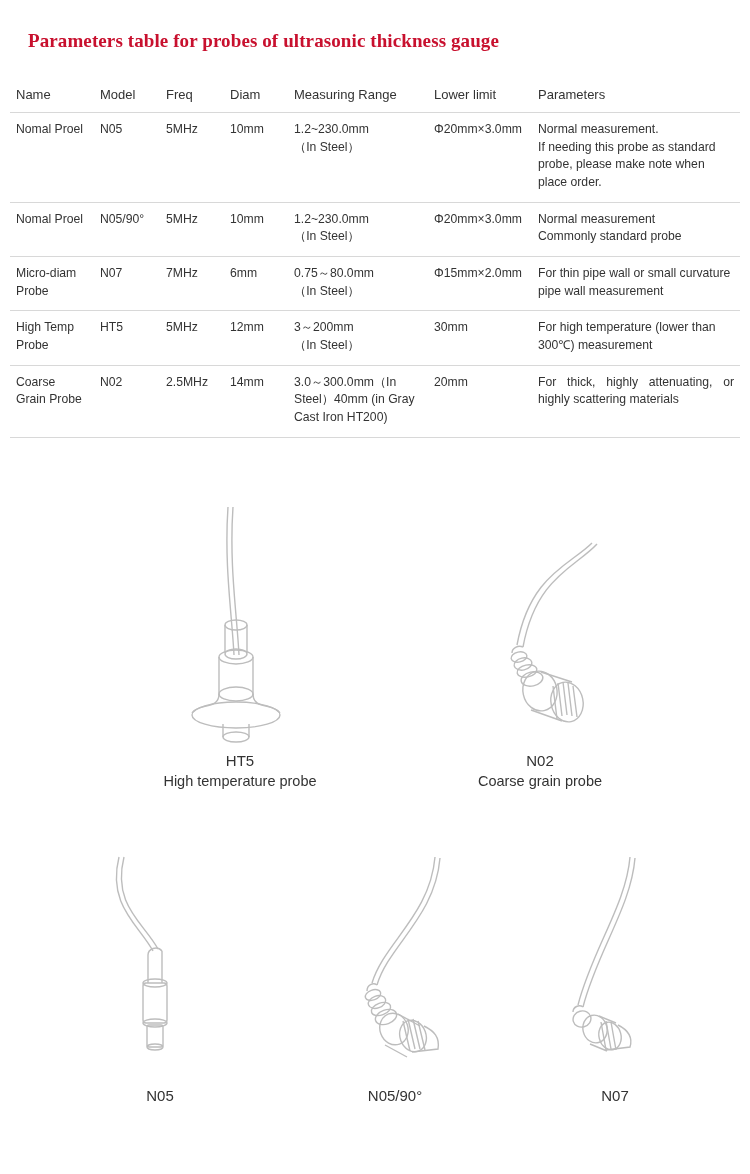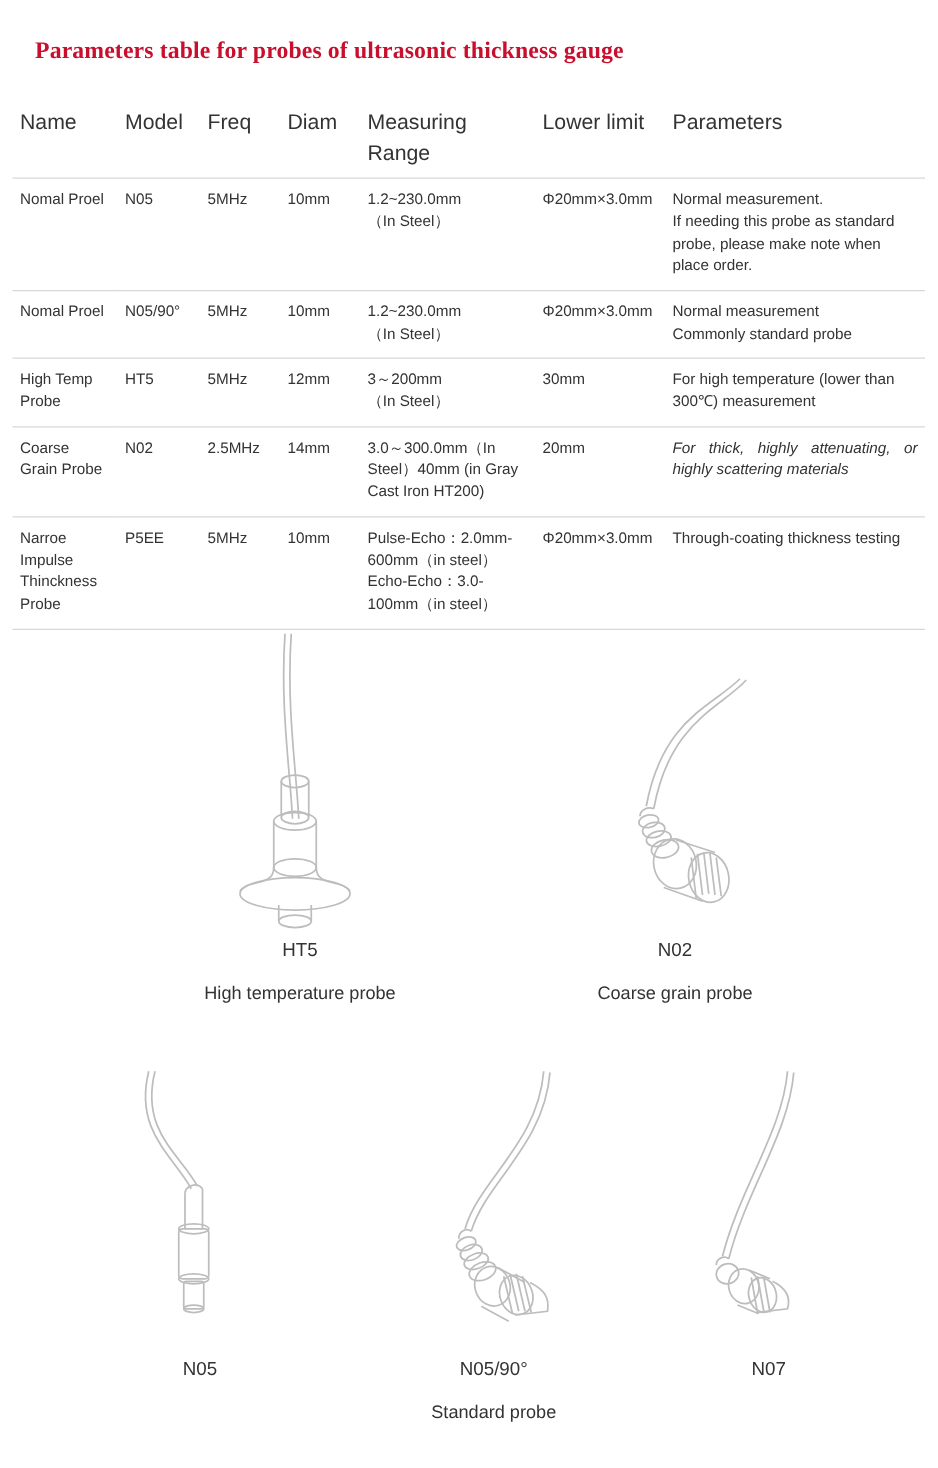--- a/index.html
+++ b/index.html
@@ -37,53 +37,53 @@
   table.params th,
   table.params td {
     text-align: left;
     vertical-align: top;
     padding: 8px 6px 10px 6px;
     border-bottom: 1px solid #d8d8d8;
     line-height: 1.45;
     font-weight: normal;
   }
   table.params th {
-    font-size: 17px;
+    font-size: 13px;
     padding-bottom: 7px;
     color: #333;
   }
   table.params tr.last td {
     border-bottom: 1px solid #d8d8d8;
   }
   
   .c-name  { width: 72px; }
   .c-model { width: 54px; }
   .c-freq  { width: 52px; }
   .c-diam  { width: 52px; }
   .c-range { width: 128px; }
   .c-lower { width: 92px; }
   .c-desc  { width: auto; padding-left: 10px; }
-  .desc-text { display: block; text-align: justify; font-style: italic; }
+  .desc-text { display: block; text-align: justify; }
 
   
   table.params td, table.params th { border-right: 0; }
 
   .probe-fig {
     position: absolute;
     text-align: center;
   }
   .probe-caption-model {
     font-size: 15px;
     color: #333;
     margin-top: 2px;
   }
   .probe-caption-desc {
     font-size: 14.5px;
     color: #333;
-    margin-top: 18px;
+    margin-top: 4px;
   }
   svg { display: block; margin: 0 auto; }
 </style>
 </head>
 <body>
 
 <div class="page-title">Parameters table for probes of ultrasonic thickness gauge</div>
 
 <table class="params">
   <thead>
@@ -112,20 +112,30 @@
     <tr>
       <td class="c-name">Nomal Proel</td>
       <td class="c-model">N05/90°</td>
       <td class="c-freq">5MHz</td>
       <td class="c-diam">10mm</td>
       <td class="c-range" style="white-space: pre-line;">1.2~230.0mm
 （In Steel）</td>
       <td class="c-lower">Φ20mm×3.0mm</td>
       <td class="c-desc" style="white-space: pre-line;">Normal measurement
 Commonly standard probe</td>
+    </tr>
+    <tr>
+      <td class="c-name">Micro-diam Probe</td>
+      <td class="c-model">N07</td>
+      <td class="c-freq">7MHz</td>
+      <td class="c-diam">6mm</td>
+      <td class="c-range" style="white-space: pre-line;">0.75～80.0mm
+（In Steel）</td>
+      <td class="c-lower">Φ15mm×2.0mm</td>
+      <td class="c-desc">For thin pipe wall or small curvature pipe wall measurement</td>
     </tr>
     <tr>
       <td class="c-name">High Temp Probe</td>
       <td class="c-model">HT5</td>
       <td class="c-freq">5MHz</td>
       <td class="c-diam">12mm</td>
       <td class="c-range" style="white-space: pre-line; margin-top: 38px;">3～200mm
 （In Steel）</td>
       <td class="c-lower">30mm</td>
       <td class="c-desc">For high temperature (lower than 300℃) measurement</td>
@@ -133,30 +143,20 @@
     <tr>
       <td class="c-name">Coarse Grain Probe</td>
       <td class="c-model">N02</td>
       <td class="c-freq">2.5MHz</td>
       <td class="c-diam">14mm</td>
       <td class="c-range">3.0～300.0mm（In Steel）40mm (in Gray Cast Iron HT200)</td>
       <td class="c-lower">20mm</td>
       <td class="c-desc">
           <span class="desc-text">For thick, highly attenuating, or highly scattering materials</span>
         </td>
-    </tr>
-    <tr class="last">
-      <td class="c-name">Narroe Impulse Thinckness Probe</td>
-      <td class="c-model">P5EE</td>
-      <td class="c-freq">5MHz</td>
-      <td class="c-diam">10mm</td>
-      <td class="c-range" style="white-space: pre-line;">Pulse-Echo：2.0mm-600mm（in steel）
-Echo-Echo：3.0-100mm（in steel）</td>
-      <td class="c-lower">Φ20mm×3.0mm</td>
-      <td class="c-desc">Through-coating thickness testing</td>
     </tr>
   </tbody>
 </table>
 
 <div class="probe-fig" style="left:120px; top:505px; width:240px;">
   <svg width="240" height="245" viewBox="0 0 240 245">
     <g fill="none" stroke="#bdbdbd" stroke-width="1.4">
       <path d="M108 2 C104 60, 112 110, 114 150"></path>
       <path d="M113 2 C109 60, 117 110, 119 150"></path>
       <ellipse cx="116" cy="120" rx="11" ry="5"></ellipse>
@@ -229,21 +229,20 @@
       <ellipse cx="101" cy="154" rx="10" ry="6" transform="rotate(-20 101 154)"></ellipse>
       <ellipse cx="106" cy="162" rx="11" ry="7" transform="rotate(-20 106 162)"></ellipse>
       <ellipse cx="114" cy="174" rx="14" ry="16" transform="rotate(-20 114 174)"></ellipse>
       <path d="M118 159 L140 171 M105 190 L127 202"></path>
       <ellipse cx="133" cy="181" rx="13" ry="16" transform="rotate(-20 133 181)"></ellipse>
       <path d="M123 166 L130 196 M128 164 L135 194 M133 164 L140 194 M138 166 L145 195"></path>
       <path d="M144 171 C154 176, 160 182, 158 194 L132 197"></path>
     </g>
   </svg>
   <div class="probe-caption-model">N05/90°</div>
-  <div class="probe-caption-desc">Standard probe</div>
 </div>
 
 <div class="probe-fig" style="left:500px; top:855px; width:230px;">
   <svg width="230" height="230" viewBox="0 0 230 230">
     <g fill="none" stroke="#bdbdbd" stroke-width="1.4">
       <path d="M130 2 C126 50, 92 95, 78 150"></path>
       <path d="M135 3 C131 52, 97 97, 83 152"></path>
       <path d="M73 157 C73 152, 79 149, 83 152"></path>
       <ellipse cx="82" cy="164" rx="9" ry="8" transform="rotate(-15 82 164)"></ellipse>
       <ellipse cx="95" cy="174" rx="12" ry="14" transform="rotate(-15 95 174)"></ellipse>

